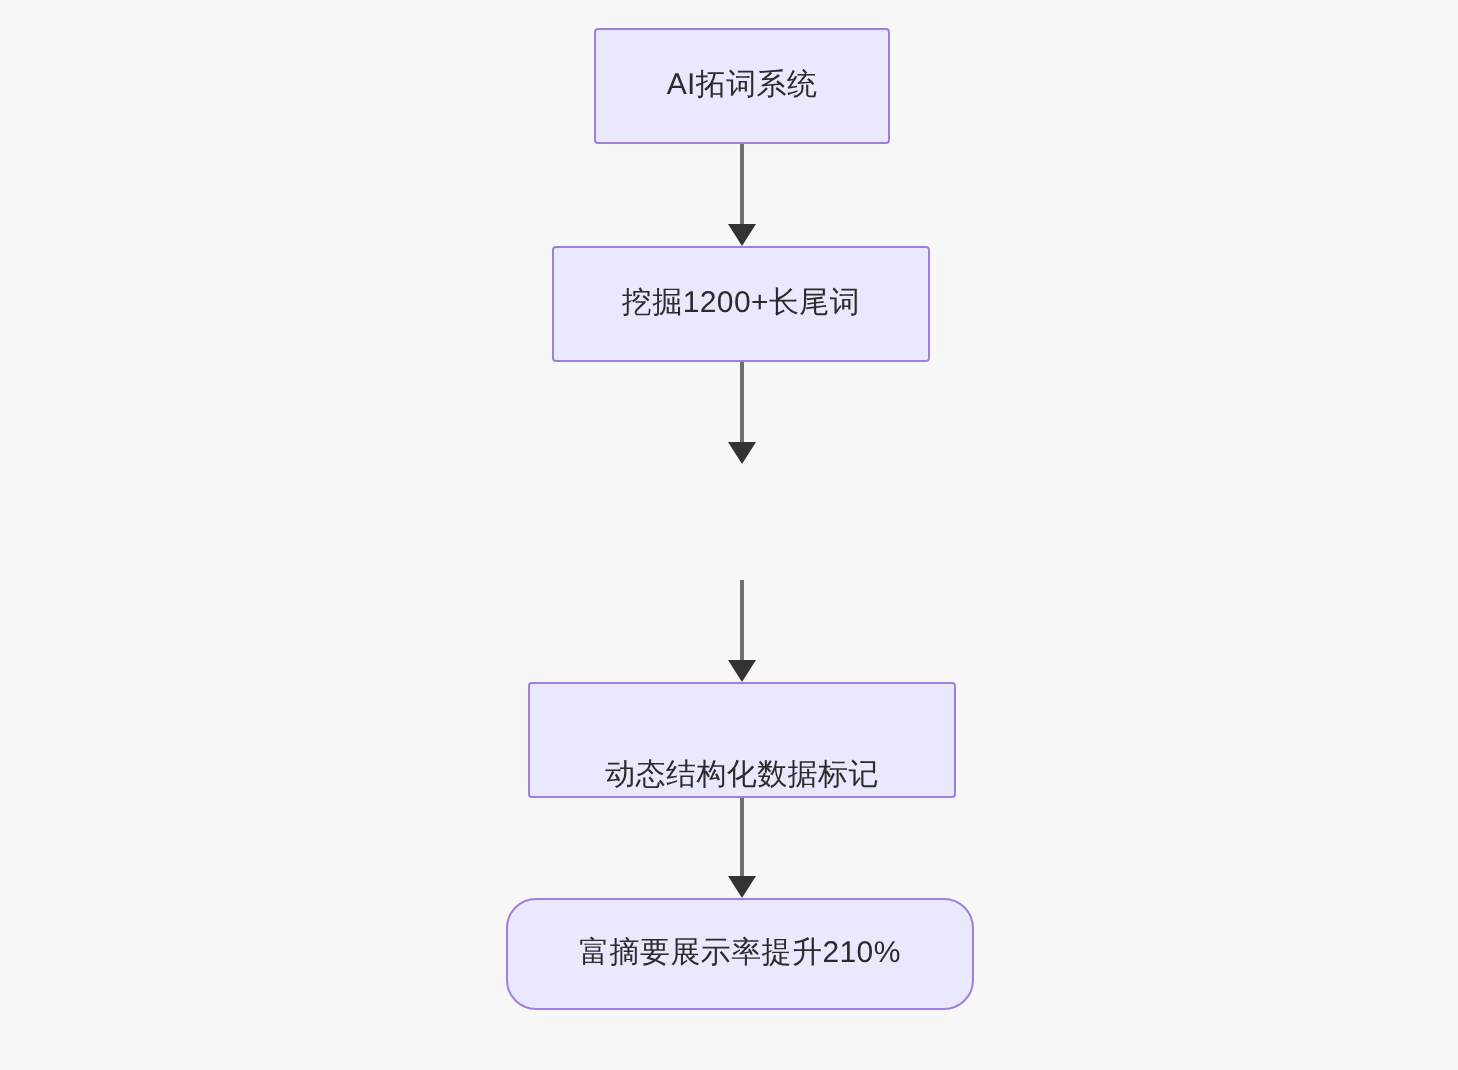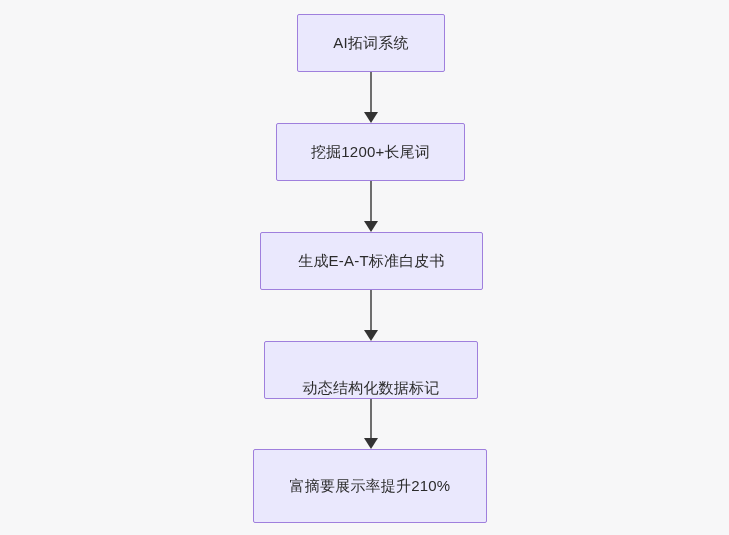--- a/index.html
+++ b/index.html
@@ -41,21 +41,21 @@
     letter-spacing: 0.2px;
     white-space: nowrap;
     font-weight: 400;
   }
 
   
   #node-1 { left: 297px; top: 14px;  width: 148px; height: 58px; }
   #node-2 { left: 276px; top: 123px; width: 189px; height: 58px; text-align: right; }
   #node-3 { left: 260px; top: 232px; width: 223px; height: 58px; }
   #node-4 { left: 264px; top: 341px; width: 214px; height: 58px; align-items: flex-end; }
-  #node-5 { left: 253px; top: 449px; width: 234px; height: 74px; }
+  #node-5 { left: 253px; top: 449px; width: 234px; height: 56px; border-radius: 15px; }
 
   .flow-edge {
     position: absolute;
     left: 0;
     top: 0;
     width: 729px;
     height: 535px;
     pointer-events: none;
   }
 </style>
@@ -93,23 +93,20 @@
   </svg>
 
   <div class="flow-node" id="node-1">
     <span class="flow-node-label">AI拓词系统</span>
   </div>
 
   <div class="flow-node" id="node-2">
     <span class="flow-node-label">挖掘1200+长尾词</span>
   </div>
 
-  <div class="flow-node" id="node-3">
-    <span class="flow-node-label">生成E-A-T标准白皮书</span>
-  </div>
 
   <div class="flow-node" id="node-4">
     <span class="flow-node-label">动态结构化数据标记</span>
   </div>
 
   <div class="flow-node" id="node-5">
     <span class="flow-node-label">富摘要展示率提升210%</span>
   </div>
 
 </div>

